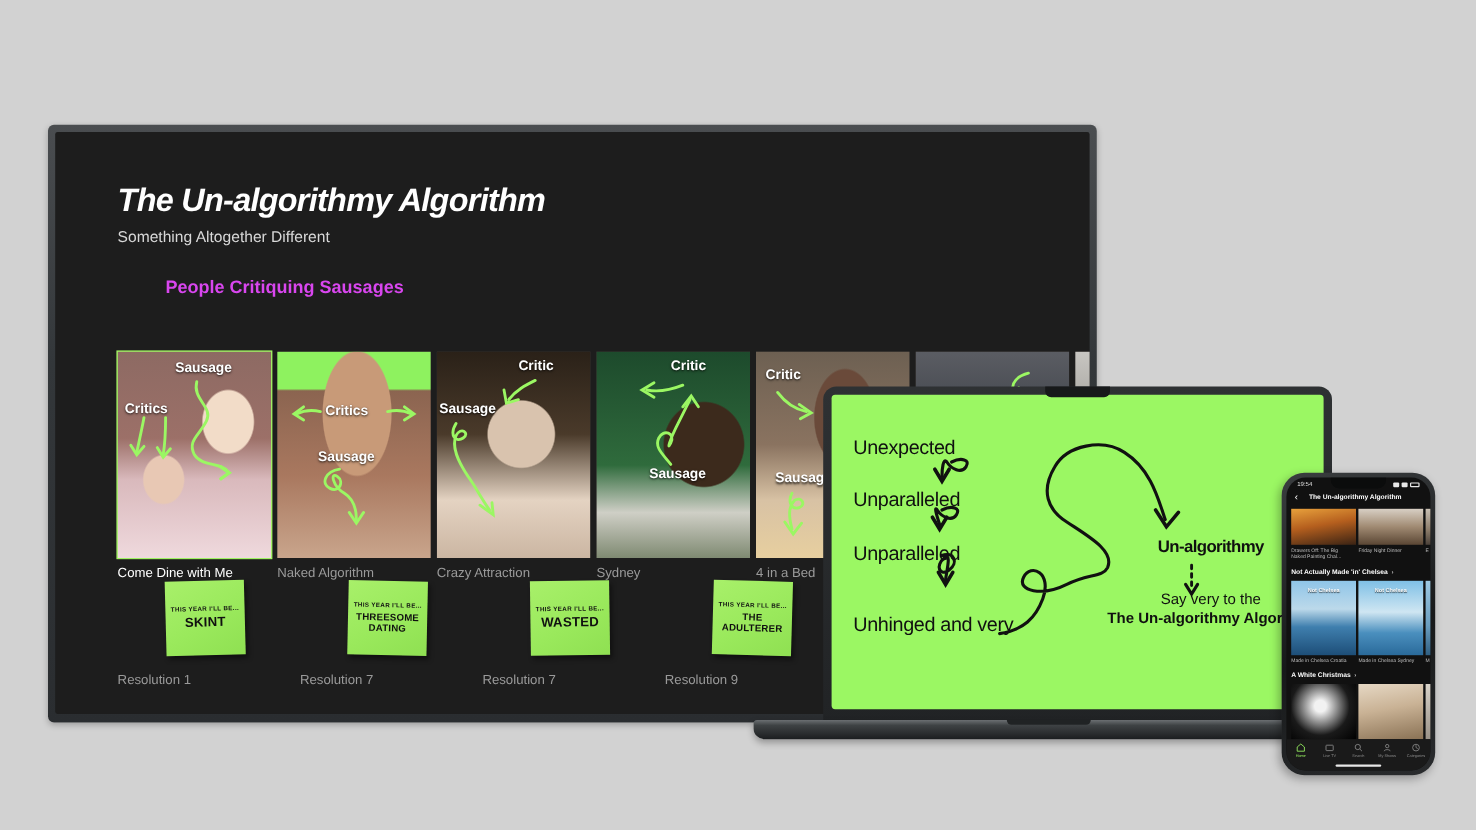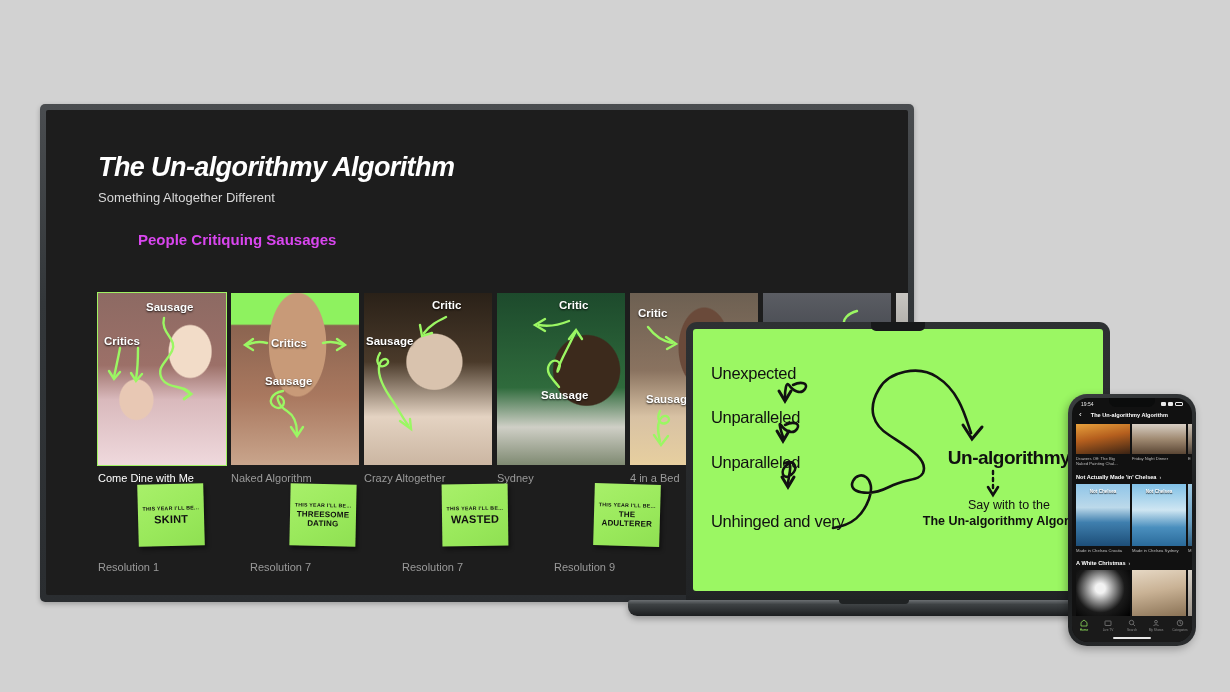--- a/index.html
+++ b/index.html
@@ -138,21 +138,21 @@
   }
 
   .lap-content { position: absolute; inset: 0; }
   .un-list {
     position: absolute; left: 18px; top: 36px; width: 170px;
     text-align: left; color: #101010;
   }
   .un-word { font-size: 16.5px; line-height: 1.05; letter-spacing: -.3px; }
   .un-gap { height: 27px; }
   .un-right { position: absolute; left: 228px; top: 118px; width: 176px; text-align: center; }
-  .un-big { font-size: 19px; font-weight: bold; color: #101010; letter-spacing: -.5px; }
+  .un-big { font-size: 14px; font-weight: bold; color: #101010; letter-spacing: -.5px; }
   .un-hello { font-size: 12.5px; color: #101010; margin-top: 28px; line-height: 1.3; }
   .un-hello b { display: block; font-size: 12.5px; }
 
   
   .phone { position: absolute; left: 1068px; top: 394px; width: 128px; height: 252px; }
   .phone-body {
     position: absolute; inset: 0;
     background: linear-gradient(160deg,#3a3d3f,#17191a 55%,#2a2c2e);
     border-radius: 19px; padding: 4px;
     box-shadow: -2px 3px 8px rgba(0,0,0,.3);
@@ -281,21 +281,21 @@
                 <span class="ann" style="left:2px;top:42px">Sausage</span>
                 <svg class="annsvg" viewBox="0 0 128 172">
                   <g fill="none" stroke="#9bf763" stroke-width="2.4" stroke-linecap="round">
                     <path d="M82 24 C 74 28, 66 32, 60 40"></path>
                       <path d="M56 32 L 58 43 L 68 40"></path>
                     <path d="M16 60 C 10 70, 16 76, 22 72 C 28 68, 20 62, 16 70 C 12 80, 18 92, 26 104 C 32 112, 38 124, 44 132"></path>
                     <path d="M36 128 L 47 136 L 46 126"></path>
                   </g>
                 </svg>
               </div>
-              <div class="tile-cap">Crazy Altogether</div>
+              <div class="tile-cap">Crazy Attraction</div>
             </div>
 
             <div class="tile">
               <div class="tile-img">
                 <div class="ph p4"></div>
                 <span class="ann" style="left:62px;top:6px">Critic</span>
                 <span class="ann" style="left:44px;top:96px">Sausage</span>
                 <svg class="annsvg" viewBox="0 0 128 172">
                   <g fill="none" stroke="#9bf763" stroke-width="2.4" stroke-linecap="round">
                     <path d="M72 28 C 62 32, 52 34, 42 32"></path>
@@ -433,21 +433,21 @@
               <path d="M270 96 L 279 110 L 289 98" stroke-width="3"></path>
 
               <path d="M300 142 L 300 162" stroke-dasharray="3 4" stroke-width="2.4"></path>
               <path d="M295 158 L 300 166 L 305 158" stroke-width="2.6"></path>
             </g>
           </svg>
 
           <div class="un-right">
             <div class="un-big">Un-algorithmy</div>
             <div class="un-hello">
-              <span>Say with to the</span>
+              <span>Say very to the</span>
               <b>The Un-algorithmy Algorithm</b>
             </div>
           </div>
         </div>
       </div>
     </div>
     <div class="lap-base">
       <div class="lap-notchcut"></div>
     </div>
   </div>

